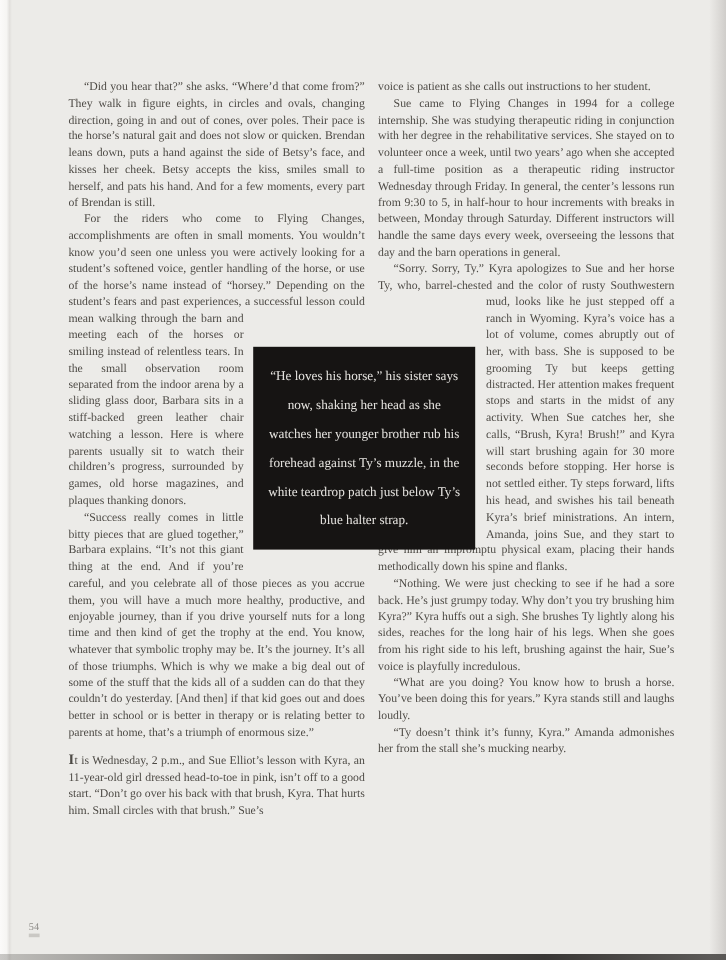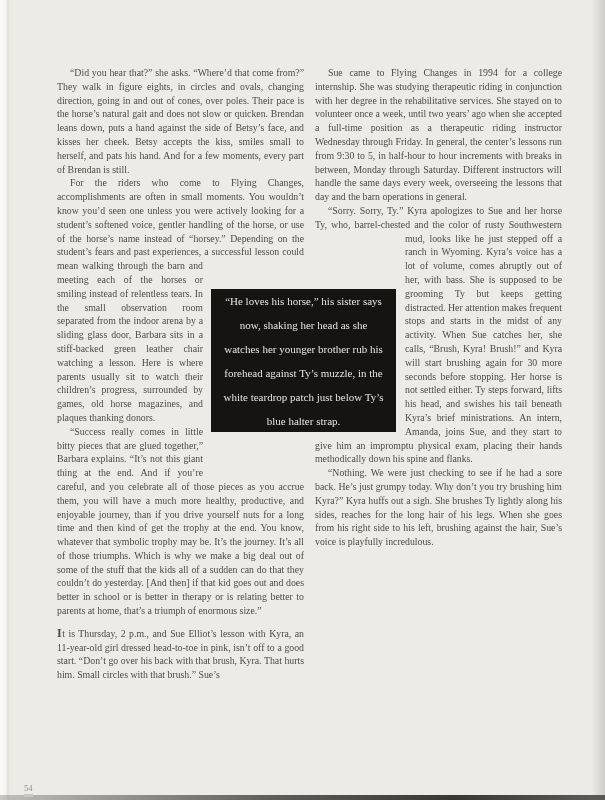--- a/index.html
+++ b/index.html
@@ -47,36 +47,36 @@
     font-weight: bold;
     font-size: 12px;
     letter-spacing: 0.5px;
   }
   
   .spacer-r { float: right; width: 101px; height: 220px; }
   .spacer-l { float: left;  width: 90px;  height: 202px; }
   
   .pull-quote {
     position: absolute; left: 211px; top: 289px;
-    width: 185px; height: 143px;
+    width: 185px; height: 169px;
     background: #161413;
     color: #e6e4e0;
     display: flex; align-items: center; justify-content: center;
     overflow: hidden;
   }
   .pull-quote p {
     margin: 0; padding: 0 12px;
     font-size: 11px;
     line-height: 24px;
     text-align: center;
   }
   
   .page-number {
     position: absolute; left: 24px; top: 768px;
-    font-size: 8.5px; color: #8f8d89; line-height: 1; margin-top: 16px;
+    font-size: 8.5px; color: #8f8d89; line-height: 1;
   }
   .page-number::after {
     content: "";
     display: block;
     width: 9px; height: 3px;
     margin-top: 1px;
     background: #cac8c4;
   }
 </style>
 </head>
@@ -87,27 +87,30 @@
   <div class="edge-left"></div>
   <div class="edge-right"></div>
   <div class="edge-bottom"></div>
 
   <div class="columns">
 
     <div class="col">
       <p class="indent"><span>“Did you hear that?” she asks. “Where’d that come from?” They walk in figure eights, in circles and ovals, changing direction, going in and out of cones, over poles. Their pace is the horse’s natural gait and does not slow or quicken. Brendan leans down, puts a hand against the side of Betsy’s face, and kisses her cheek. Betsy accepts the kiss, smiles small to herself, and pats his hand. And for a few moments, every part of Brendan is still.</span></p>
       <p class="indent"><span>For the riders who come to Flying Changes, accomplishments are often in small moments. You wouldn’t know you’d seen one unless you were actively looking for a student’s softened voice, gentler handling of the horse, or use of the horse’s name instead of “horsey.” Depending on the student’s fears and past experiences, a successful </span><span class="spacer-r"></span><span>lesson could mean walking through the barn and meeting each of the horses or smiling instead of relentless tears. In the small observation room separated from the indoor arena by a sliding glass door, Barbara sits in a stiff-backed green leather chair watching a lesson. Here is where parents usually sit to watch their children’s progress, surrounded by games, old horse magazines, and plaques thanking donors.</span></p>
       <p class="indent"><span>“Success really comes in little bitty pieces that are glued together,” Barbara explains. “It’s not this giant thing at the end. And if you’re careful, and you celebrate all of those pieces as you accrue them, you will have a much more healthy, productive, and enjoyable journey, than if you drive yourself nuts for a long time and then kind of get the trophy at the end. You know, whatever that symbolic trophy may be. It’s the journey. It’s all of those triumphs. Which is why we make a big deal out of some of the stuff that the kids all of a sudden can do that they couldn’t do yesterday. [And then] if that kid goes out and does better in school or is better in therapy or is relating better to parents at home, that’s a triumph of enormous size.”</span></p>
-      <p class="section-gap"><span class="initial">I</span><span>t is Thursday, 2 p.m., and Sue Elliot’s lesson with Kyra, an 11-year-old girl dressed head-to-toe in pink, isn’t off to a good start. “Don’t go over his back with that brush, Kyra. That hurts him. Small circles with that brush.” Sue’s</span></p>
+      <p class="section-gap"><span class="initial">I</span><span>t is Wednesday, 2 p.m., and Sue Elliot’s lesson with Kyra, an 11-year-old girl dressed head-to-toe in pink, isn’t off to a good start. “Don’t go over his back with that brush, Kyra. That hurts him. Small circles with that brush.” Sue’s</span></p>
     </div>
 
     <div class="col">
+      <p><span>voice is patient as she calls out instructions to her student.</span></p>
       <p class="indent"><span>Sue came to Flying Changes in 1994 for a college internship. She was studying therapeutic riding in conjunction with her degree in the rehabilitative services. She stayed on to volunteer once a week, until two years’ ago when she accepted a full-time position as a therapeutic riding instructor Wednesday through Friday. In general, the center’s lessons run from 9:30 to 5, in half-hour to hour increments with breaks in between, Monday through Saturday. Different instructors will handle the same days every week, overseeing the lessons that day and the barn operations in general.</span></p>
       <p class="indent"><span>“Sorry. Sorry, Ty.” Kyra apologizes to Sue and her horse Ty, who, barrel-chested and the color of rusty </span><span class="spacer-l"></span><span>Southwestern mud, looks like he just stepped off a ranch in Wyoming. Kyra’s voice has a lot of volume, comes abruptly out of her, with bass. She is supposed to be grooming Ty but keeps getting distracted. Her attention makes frequent stops and starts in the midst of any activity. When Sue catches her, she calls, “Brush, Kyra! Brush!” and Kyra will start brushing again for 30 more seconds before stopping. Her horse is not settled either. Ty steps forward, lifts his head, and swishes his tail beneath Kyra’s brief ministrations. An intern, Amanda, joins Sue, and they start to give him an impromptu physical exam, placing their hands methodically down his spine and flanks.</span></p>
       <p class="indent"><span>“Nothing. We were just checking to see if he had a sore back. He’s just grumpy today. Why don’t you try brushing him Kyra?” Kyra huffs out a sigh. She brushes Ty lightly along his sides, reaches for the long hair of his legs. When she goes from his right side to his left, brushing against the hair, Sue’s voice is playfully incredulous.</span></p>
+      <p class="indent"><span>“What are you doing? You know how to brush a horse. You’ve been doing this for years.” Kyra stands still and laughs loudly.</span></p>
+      <p class="indent"><span>“Ty doesn’t think it’s funny, Kyra.” Amanda admonishes her from the stall she’s mucking nearby.</span></p>
     </div>
 
   </div>
 
   <div class="pull-quote">
     <p>“He loves his horse,” his sister says now, shaking her head as she watches her younger brother rub his forehead against Ty’s muzzle, in the white teardrop patch just below Ty’s blue halter strap.</p>
   </div>
 
   <div class="page-number">54</div>
 

